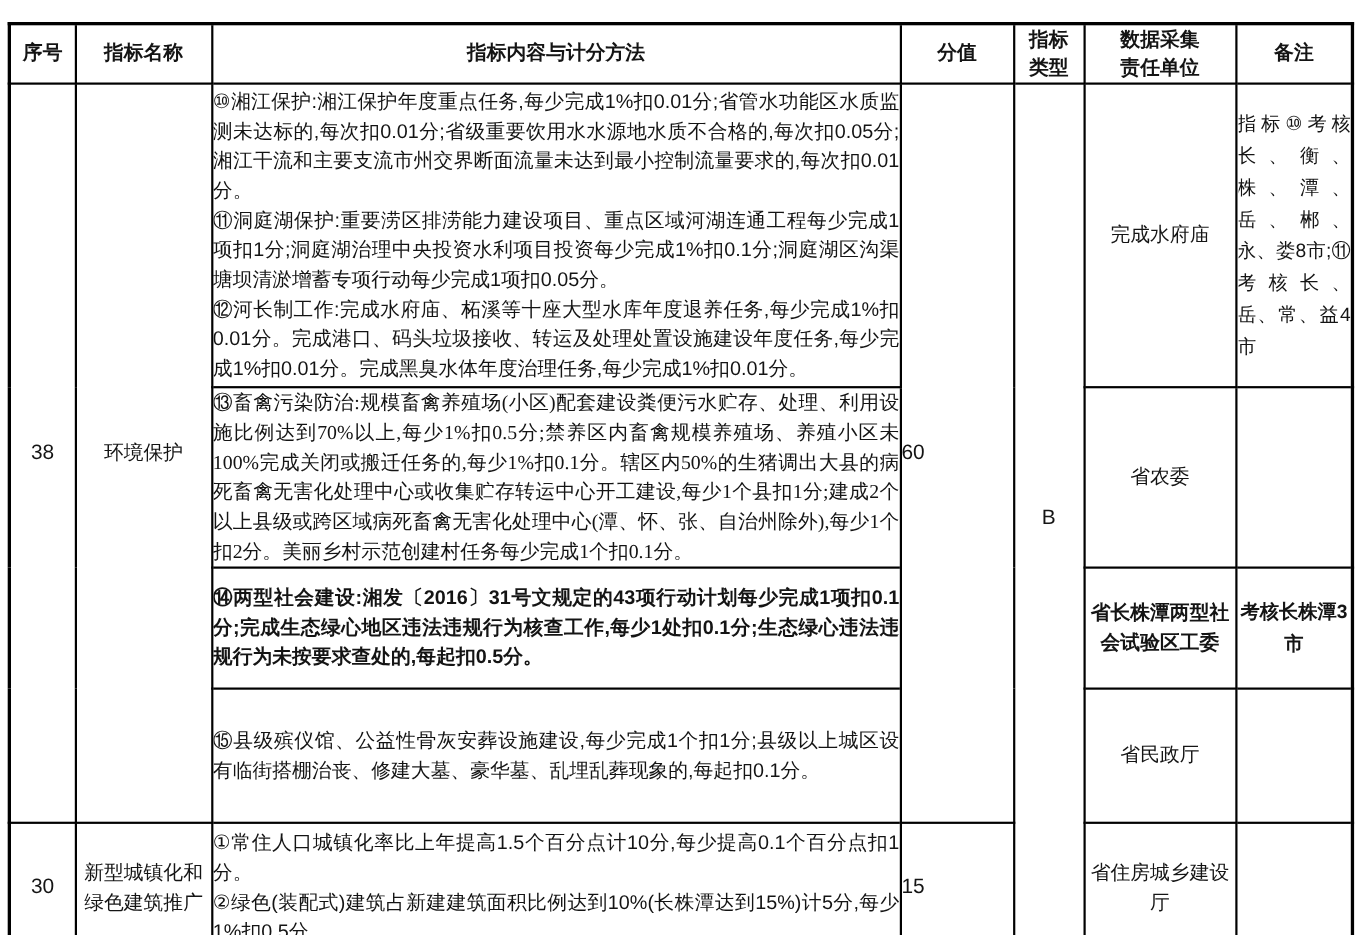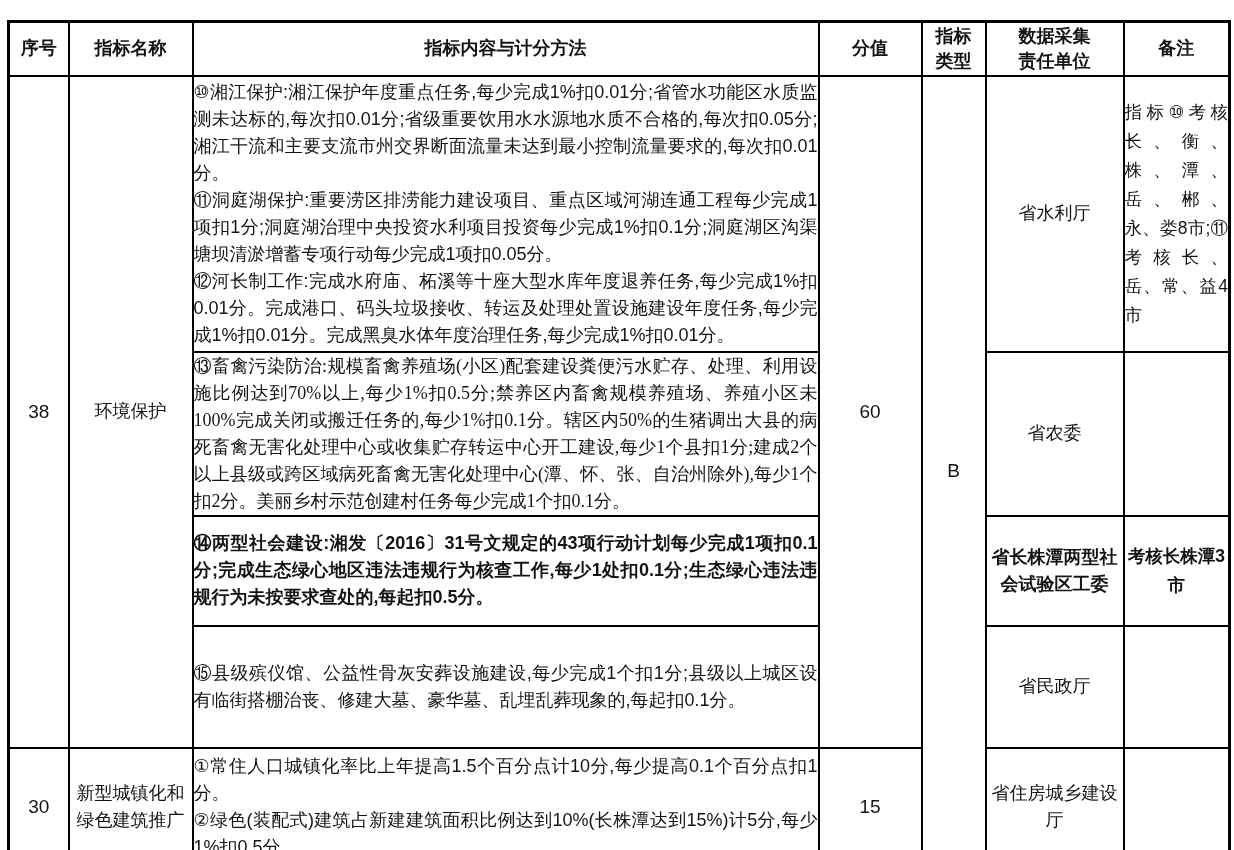--- a/index.html
+++ b/index.html
@@ -58,38 +58,38 @@
   td.content-cell {
     font-size: 18px;
     line-height: 27px;
     text-align: justify;
     white-space: pre-line;
     padding: 2px 8px 2px 11px;
     vertical-align: middle;
   }
   td.score-cell {
     font-size: 19px;
-    text-align: center;
   }
   td.type-cell {
     font-size: 19px;
     text-align: center;
   }
   td.unit-cell {
     font-size: 18px;
     line-height: 27px;
     text-align: center;
     padding: 0 9px;
   }
   td.remark-left {
     font-size: 17.5px;
     line-height: 29px;
     text-align: justify;
     white-space: pre-line;
     padding: 0 7px 0 9px;
+    border-radius: 20px;
   }
   td.remark-center {
     font-size: 17.5px;
     line-height: 29px;
     text-align: center;
     white-space: pre-line;
     padding: 0 7px;
   }
 </style>
 </head>
@@ -121,21 +121,21 @@
     </tr>
 
     <tr class="h-sub1">
       <td class="no-cell" rowspan="4">38</td>
       <td class="name-cell" rowspan="4">环境保护</td>
       <td class="content-cell">⑩湘江保护:湘江保护年度重点任务,每少完成1%扣0.01分;省管水功能区水质监测未达标的,每次扣0.01分;省级重要饮用水水源地水质不合格的,每次扣0.05分;湘江干流和主要支流市州交界断面流量未达到最小控制流量要求的,每次扣0.01分。
 ⑪洞庭湖保护:重要涝区排涝能力建设项目、重点区域河湖连通工程每少完成1项扣1分;洞庭湖治理中央投资水利项目投资每少完成1%扣0.1分;洞庭湖区沟渠塘坝清淤增蓄专项行动每少完成1项扣0.05分。
 ⑫河长制工作:完成水府庙、柘溪等十座大型水库年度退养任务,每少完成1%扣0.01分。完成港口、码头垃圾接收、转运及处理处置设施建设年度任务,每少完成1%扣0.01分。完成黑臭水体年度治理任务,每少完成1%扣0.01分。</td>
       <td class="score-cell" rowspan="4">60</td>
       <td class="type-cell" rowspan="5">B</td>
-      <td class="unit-cell">省水利厅</td>
+      <td class="unit-cell">完成水府庙</td>
       <td class="remark-left">指标⑩考核长、衡、株、潭、岳、郴、永、娄8市;⑪考核长、岳、常、益4市</td>
     </tr>
 
     <tr class="h-sub2">
       <td class="content-cell">⑬畜禽污染防治:规模畜禽养殖场(小区)配套建设粪便污水贮存、处理、利用设施比例达到70%以上,每少1%扣0.5分;禁养区内畜禽规模养殖场、养殖小区未100%完成关闭或搬迁任务的,每少1%扣0.1分。辖区内50%的生猪调出大县的病死畜禽无害化处理中心或收集贮存转运中心开工建设,每少1个县扣1分;建成2个以上县级或跨区域病死畜禽无害化处理中心(潭、怀、张、自治州除外),每少1个扣2分。美丽乡村示范创建村任务每少完成1个扣0.1分。</td>
       <td class="unit-cell">省农委</td>
       <td class="remark-center"></td>
     </tr>
 
     <tr class="h-sub3">

